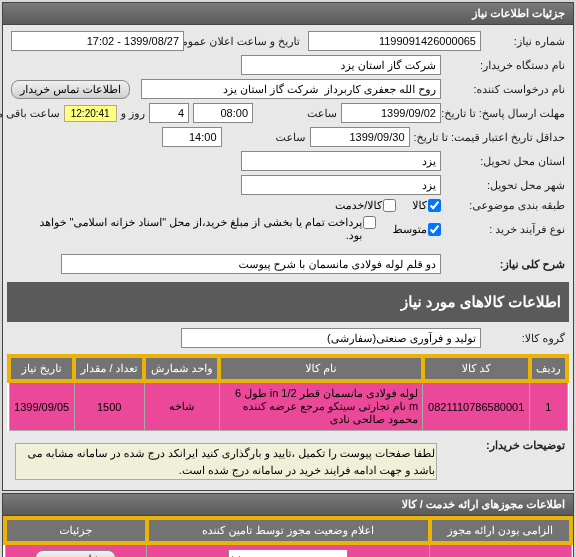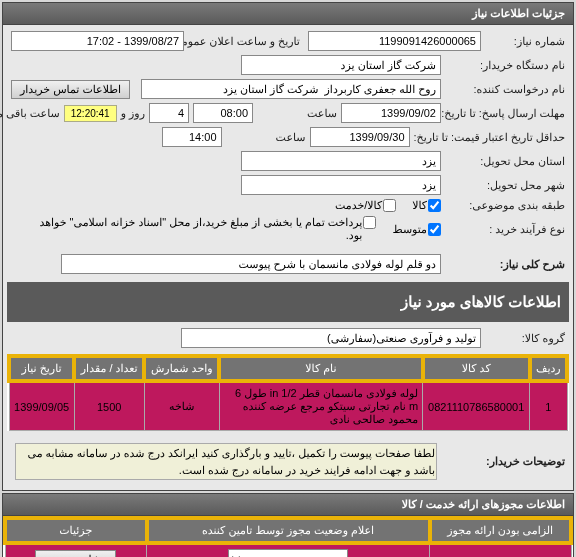--- a/index.html
+++ b/index.html
@@ -8,26 +8,26 @@
 .panel-header { background: linear-gradient(#7a7a7a, #5a5a5a); color: #fff; padding: 4px 8px; font-weight: bold; font-size: 11px; border-bottom: 1px solid #444; }
 .panel-body { background: #e8e8e8; padding: 4px; }
 .row { display: flex; align-items: center; padding: 2px 4px; gap: 4px; }
 .lbl { text-align: right; white-space: nowrap; font-size: 11px; color: #222; min-width: 80px; }
 .lbl-w { min-width: 120px; }
 .inp { border: 1px solid #888; background: #fff; padding: 2px 4px; font-size: 11px; height: 20px; }
 .inp-sm { width: 60px; }
 .inp-md { width: 100px; }
 .inp-lg { width: 200px; }
 .inp-xl { width: 300px; }
-.btn { background: linear-gradient(#f0f0f0, #d0d0d0); border: 1px solid #888; padding: 2px 8px; font-size: 11px; cursor: pointer; border-radius: 0; }
+.btn { background: linear-gradient(#f0f0f0, #d0d0d0); border: 1px solid #888; padding: 2px 8px; font-size: 11px; cursor: pointer; border-radius: 8px; }
 .timer { background: #ffff80; border: 1px solid #aa8; padding: 2px 6px; display: inline-block; font-size: 10px; }
 .chk { display: inline-flex; align-items: flex-start; gap: 1px; margin-left: 12px; }
 .tbl { width: 100%; border-collapse: collapse; background: #fff; font-size: 11px; }
 .tbl th { background: #737373; color: #fff; padding: 4px; border: 4px solid #eab308; text-align: center; font-weight: normal; }
-.tbl td { padding: 4px; border: 1px solid #aaa; text-align: center; background: #be185d; }
+.tbl td { padding: 4px; border: 1px solid #aaa; text-align: center; background: #ec4899; }
 .note-box { background: #f0f0d8; border: 1px solid #aaa; padding: 1px; margin: 4px; font-size: 11px; line-height: 1.5; }
 .subheader { background: #5a5a5a; color: #fff; padding: 11px 8px; font-size: 15px; font-weight: bold; }
 .select { border: 1px solid #888; background: #fff; padding: 1px 4px; font-size: 11px; height: 20px; }
 .sep { flex: 1; }
 </style>
 </head>
 <body>
 
 <div class="panel">
   <div class="panel-header">جزئیات اطلاعات نیاز</div>
@@ -135,21 +135,21 @@
           <td>1</td>
           <td>0821110786580001</td>
           <td style="text-align:right; max-width:200px">لوله فولادی مانسمان قطر 1/2 in طول 6 m نام تجارتی سیتکو مرجع عرضه کننده محمود صالحی نادی</td>
           <td>شاخه</td>
           <td>1500</td>
           <td>1399/09/05</td>
         </tr>
       </tbody>
     </table>
 
-    <div class="row" style="align-items:center; margin-top:6px">
+    <div class="row" style="align-items:flex-start; margin-top:6px">
       <span class="lbl lbl-w" style="font-weight:bold">توضیحات خریدار:</span>
       <div class="note-box" style="flex:1">لطفا صفحات پیوست را تکمیل ،تایید و بارگذاری کنید ایرانکد درج شده در سامانه مشابه می باشد و جهت ادامه فرایند خرید در سامانه درج شده است.</div>
     </div>
 
   </div>
 </div>
 
 <div class="panel">
   <div class="panel-header">اطلاعات مجوزهای ارائه خدمت / کالا</div>
   <div class="panel-body" style="padding:0">

